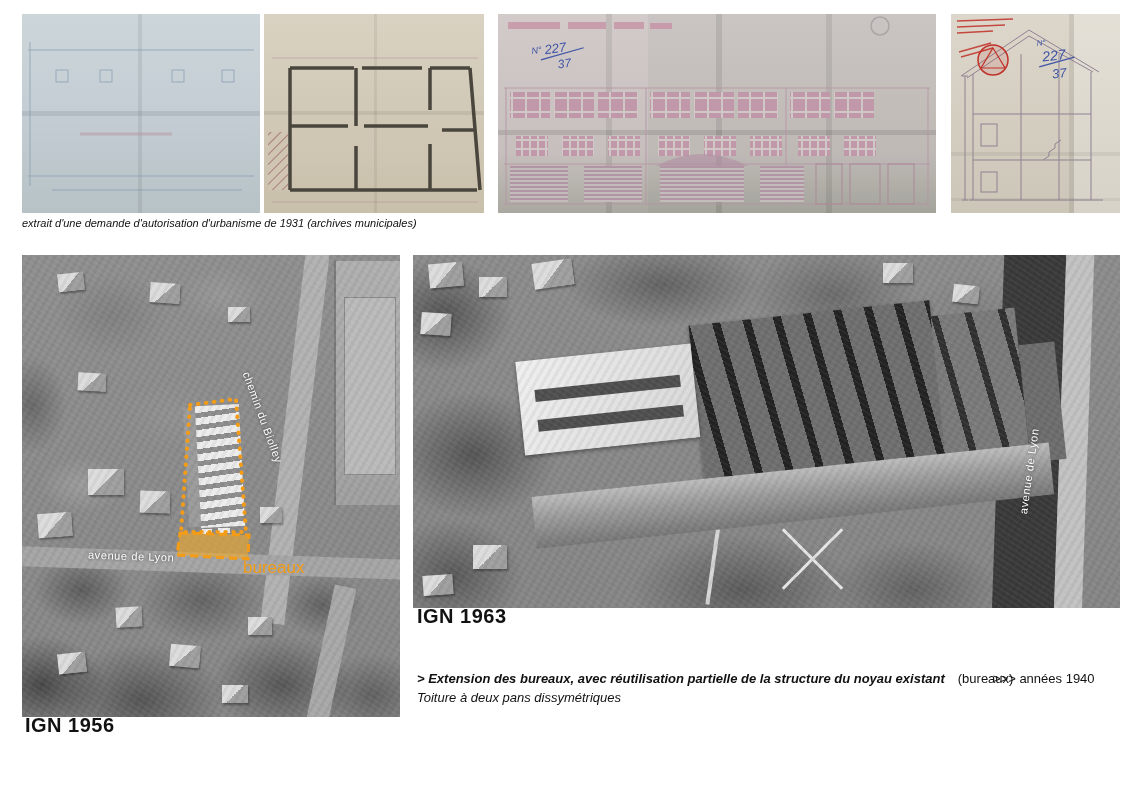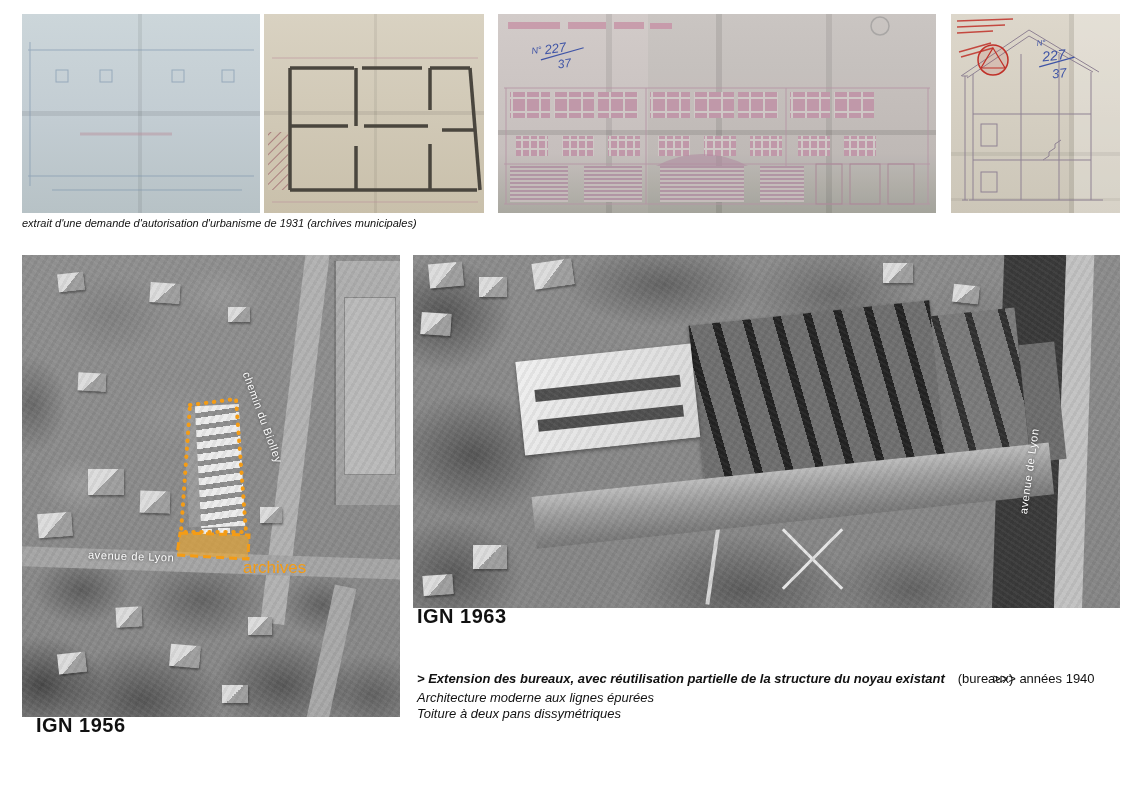--- a/index.html
+++ b/index.html
@@ -324,23 +324,23 @@
     <div class="van" style="left:180px;top:274px;width:10px;"></div>
     <div class="van" style="left:196px;top:273px;width:12px;"></div>
 
     <svg class="overlay-svg" width="378" height="462">
       <polygon points="168,150 214,144 224,277 159,277" fill="none" stroke="#F49C15" stroke-width="4" stroke-dasharray="0.5 7.5" stroke-linecap="round"></polygon>
       <polygon points="158,278 227,280 226,304 155,300" fill="rgba(240,170,45,.62)" stroke="#F49C15" stroke-width="3" stroke-dasharray="8 5"></polygon>
     </svg>
 
     <div class="ph-label" style="left:66px;top:295px;transform:rotate(2deg);">avenue de Lyon</div>
     <div class="ph-label" style="left:230px;top:115px;transform:rotate(70deg);transform-origin:0 0;">chemin du Biolley</div>
-    <div class="orange-label" style="left:221px;top:303px;color:#F49C15;">archives</div>
-  </div>
-  <div class="ign" style="left:36px;top:714px;">IGN 1956</div>
+    <div class="orange-label" style="left:221px;top:303px;color:#F49C15;">bureaux</div>
+  </div>
+  <div class="ign" style="left:25px;top:714px;">IGN 1956</div>
 
   <div class="photo a63">
 
     <div class="road" style="left:585px;top:-10px;width:62px;height:380px;background:#3a3a3a;transform:rotate(2deg);"></div>
     <div class="road" style="left:647px;top:-10px;width:28px;height:380px;background:#c2c2c2;transform:rotate(2deg);"></div>
 
     <div class="house" style="left:16px;top:8px;width:34px;height:24px;transform:rotate(-5deg);"></div>
     <div class="house" style="left:66px;top:22px;width:28px;height:20px;"></div>
     <div class="house" style="left:8px;top:58px;width:30px;height:22px;transform:rotate(4deg);"></div>
     <div class="house" style="left:120px;top:6px;width:40px;height:26px;transform:rotate(-8deg);"></div>
@@ -366,17 +366,16 @@
 
     <div class="ph-label" style="left:604px;top:258px;transform:rotate(-82deg);transform-origin:0 0;">avenue de Lyon</div>
   </div>
   <div class="ign" style="left:417px;top:605px;">IGN 1963</div>
 
   <div class="notes">
     <div class="row1">
       <span class="n-bold">&gt; Extension des bureaux, avec réutilisation partielle de la structure du noyau existant</span><span class="n-norm">(bureaux)</span>
       <span class="n-right">&gt;&gt;&gt; années 1940</span>
     </div>
-    <div class="n-ital">Architecture moderne aux lignes épurées</div>
     <div class="n-ital">Toiture à deux pans dissymétriques</div>
   </div>
 
 </div>
 
 </body></html>

